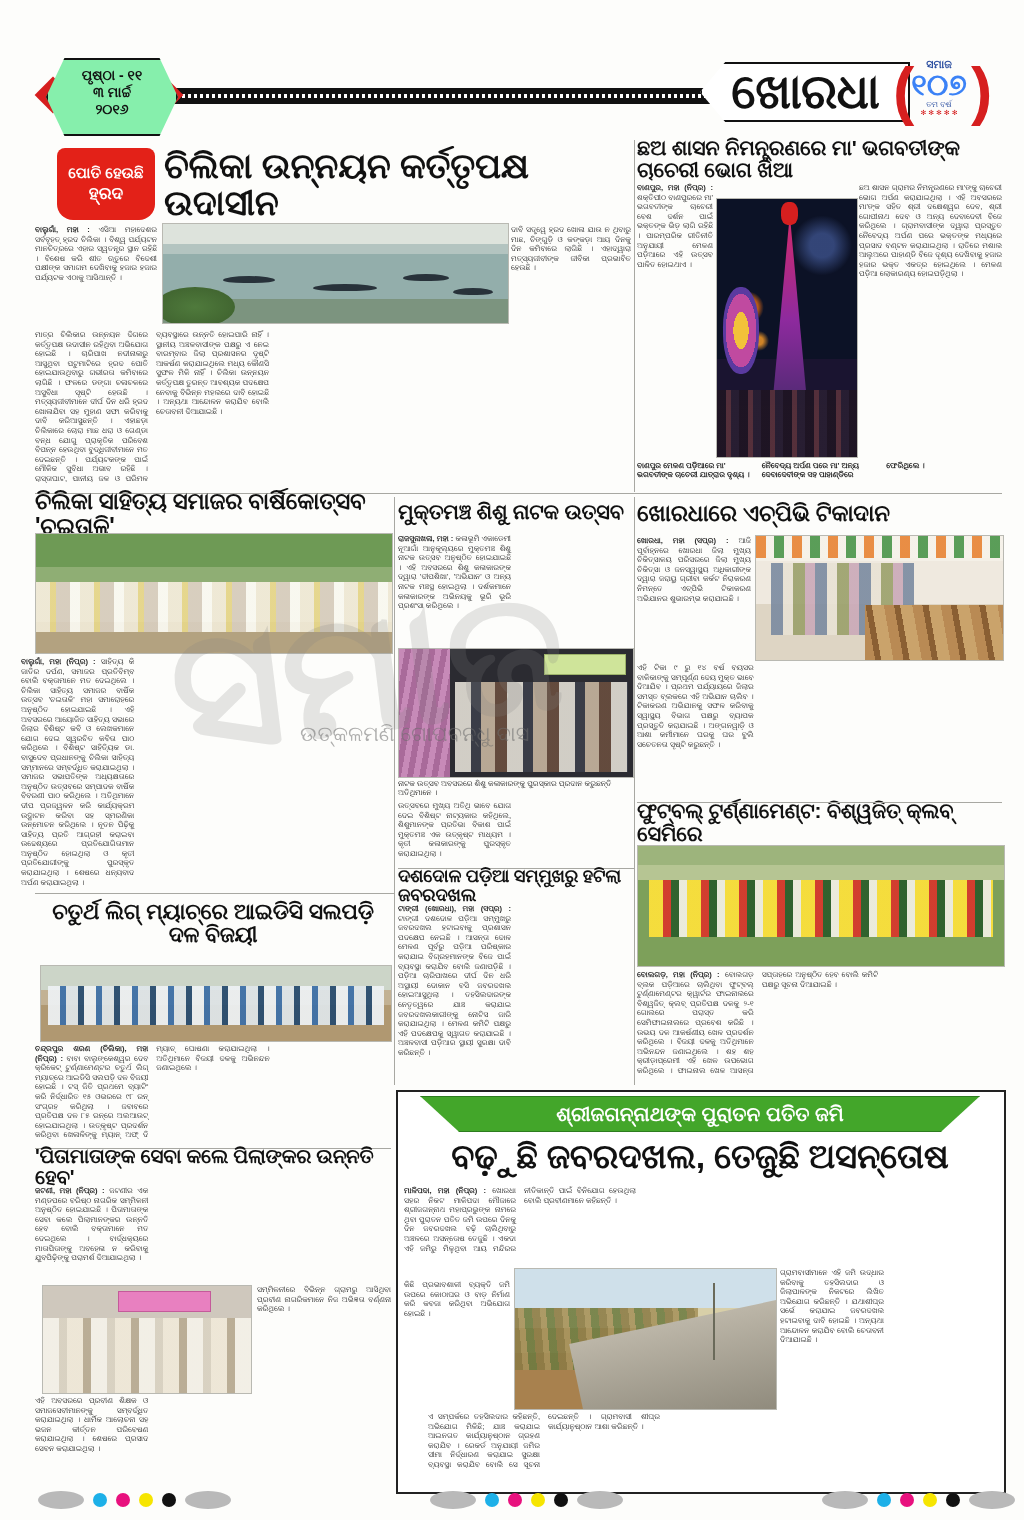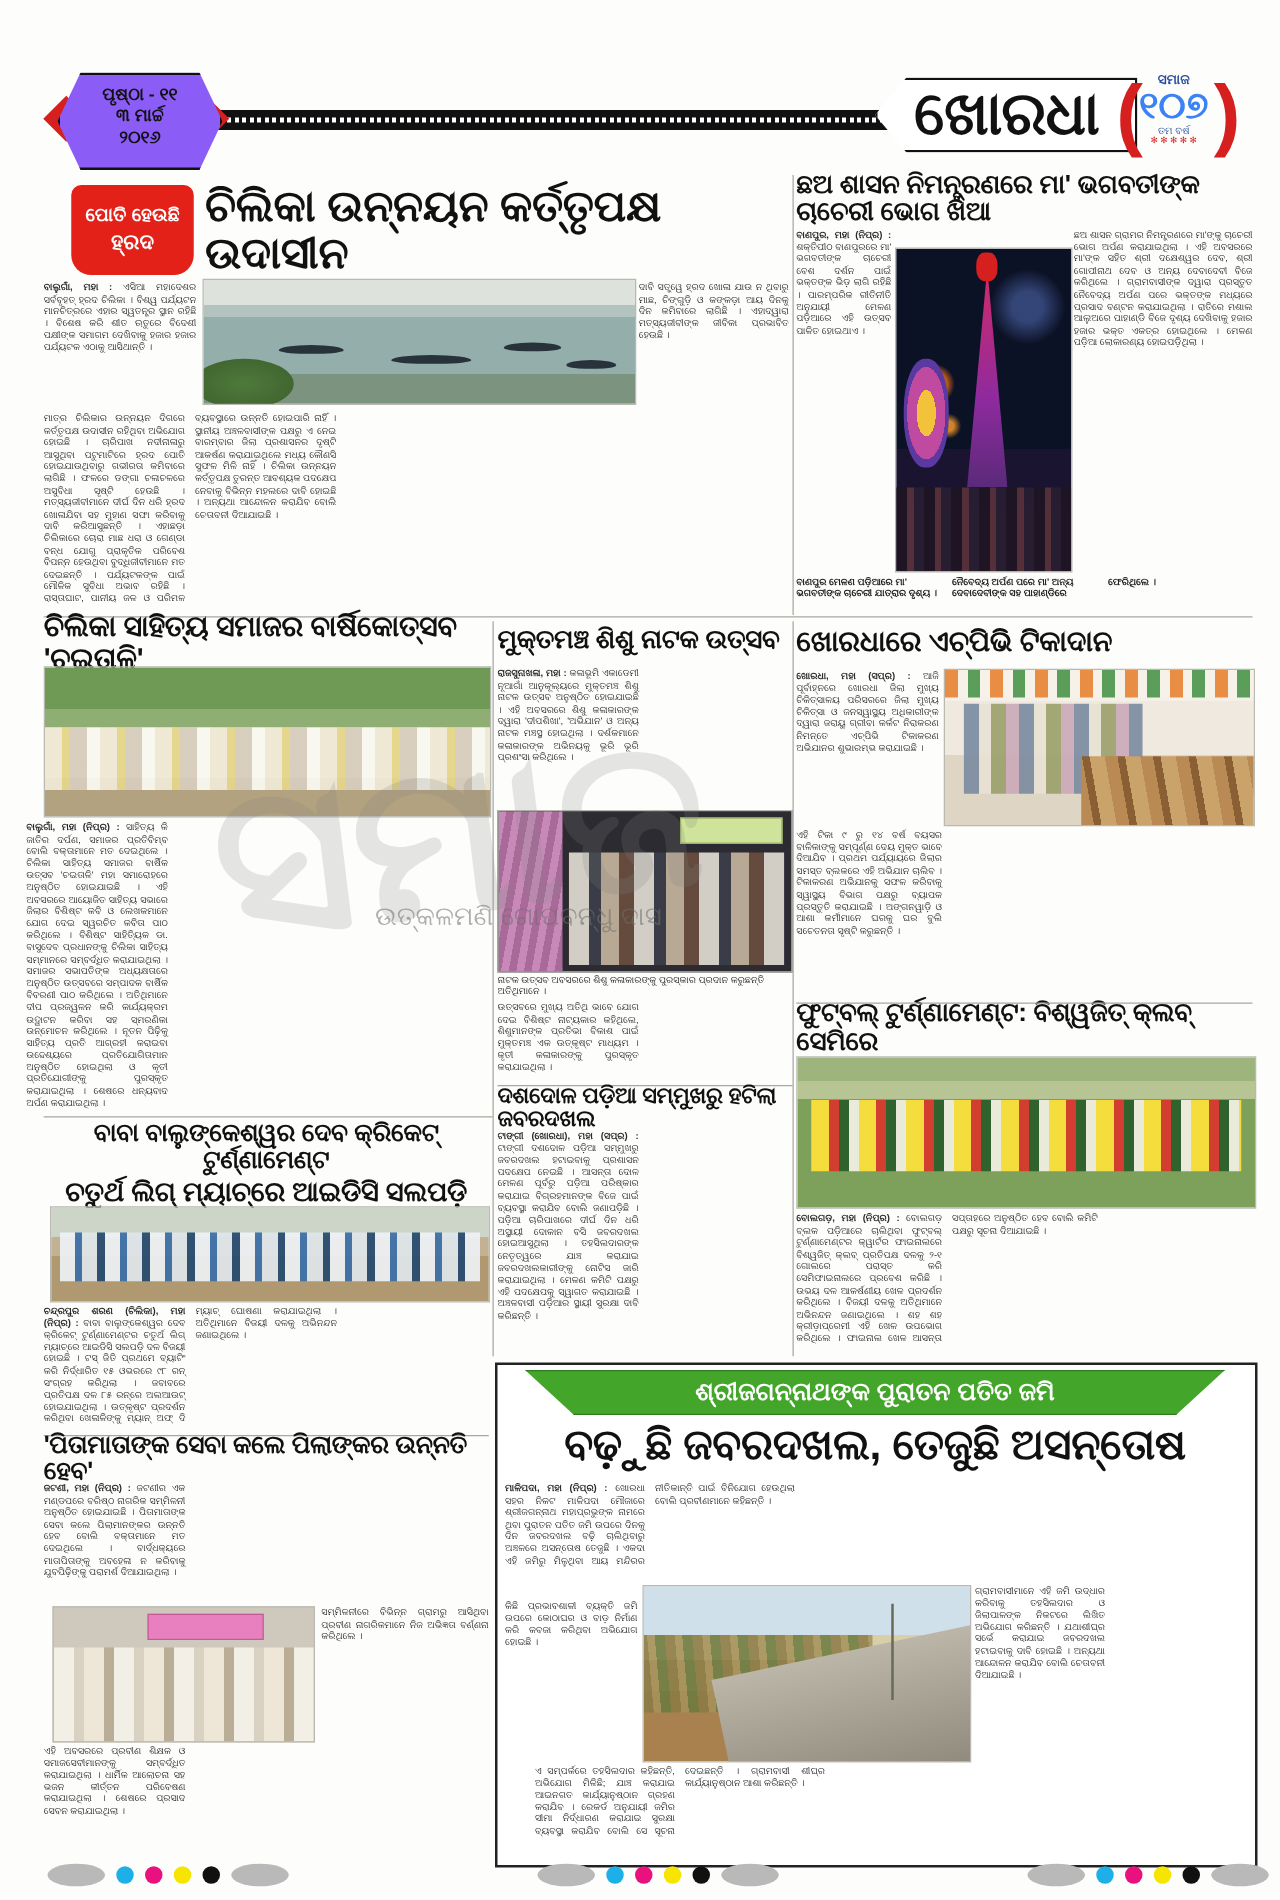--- a/index.html
+++ b/index.html
@@ -13,21 +13,21 @@
   .cols2{column-count:2;} .cols3{column-count:3;} .cols5{column-count:5;}
   .cap{font-size:7.6px;line-height:9.4px;font-weight:bold;color:#222;overflow:hidden;}
   .ph{position:absolute;overflow:hidden;border:1px solid #b9b9b2;}
   .vline{position:absolute;width:1px;background:#a8a8a2;}
   .hline{position:absolute;height:1px;background:#a8a8a2;}
 
   
   #hdr-bar{left:64px;top:88px;width:656px;height:16px;background:#111;}
   #hdr-bar .dots{position:absolute;left:10px;right:10px;top:6px;height:4px;
      background:repeating-linear-gradient(90deg,#fff 0 3px,#111 3px 6px);}
-  #hdr-badge{left:46px;top:58px;width:128px;height:74px;background:#8b5cf6;
+  #hdr-badge{left:46px;top:58px;width:128px;height:74px;background:#86efac;
      border:2px solid #111;clip-path:polygon(14% 0,86% 0,100% 50%,86% 100%,14% 100%,0 50%);
      text-align:center;z-index:3;}
   #hdr-badge .l{font-weight:bold;font-size:14px;line-height:17px;color:#111;}
   .red-diamond{position:absolute;width:26px;height:26px;background:#d61f1f;transform:rotate(45deg);z-index:2;}
   #masthead{left:700px;top:62px;width:206px;height:56px;background:#fff;border:2px solid #111;
      clip-path:polygon(12% 0,100% 0,100% 100%,12% 100%,0 50%);
      display:flex;align-items:center;justify-content:center;z-index:3;}
   #masthead .t{font-weight:bold;font-size:48px;letter-spacing:-1px;color:#111;}
   #logo{left:893px;top:52px;width:92px;height:80px;text-align:center;z-index:3;}
   #logo .brk{position:absolute;top:0;bottom:0;width:14px;color:#d61f1f;font-size:64px;font-weight:bold;line-height:78px;}
@@ -273,21 +273,20 @@
 <div class="abs body-txt cols3" id="d-body">
   <b>ବୋଲଗଡ଼, ମହା (ନିପ୍ର) :</b>
   <span>ବୋଲଗଡ଼ ବ୍ଲକ ପଡ଼ିଆରେ ଚାଲିଥିବା ଫୁଟ୍‌ବଲ୍ ଟୁର୍ଣ୍ଣାମେଣ୍ଟର କ୍ୱାର୍ଟର ଫାଇନାଲରେ ବିଶ୍ୱଜିତ୍ କ୍ଲବ୍ ପ୍ରତିପକ୍ଷ ଦଳକୁ ୨-୧ ଗୋଲରେ ପରାସ୍ତ କରି ସେମିଫାଇନାଲରେ ପ୍ରବେଶ କରିଛି । ଉଭୟ ଦଳ ଆକର୍ଷଣୀୟ ଖେଳ ପ୍ରଦର୍ଶନ କରିଥିଲେ । ବିଜୟୀ ଦଳକୁ ଅତିଥିମାନେ ଅଭିନନ୍ଦନ ଜଣାଇଥିଲେ । ଶହ ଶହ କ୍ରୀଡ଼ାପ୍ରେମୀ ଏହି ଖେଳ ଉପଭୋଗ କରିଥିଲେ । ଫାଇନାଲ ଖେଳ ଆସନ୍ତା ସପ୍ତାହରେ ଅନୁଷ୍ଠିତ ହେବ ବୋଲି କମିଟି ପକ୍ଷରୁ ସୂଚନା ଦିଆଯାଇଛି ।</span>
 </div>
 
 <div class="hline" style="left:35px;top:893px;width:359px;"></div>
 <div class="hline" style="left:398px;top:868px;width:236px;"></div>
 <div class="hline" style="left:637px;top:802px;width:365px;"></div>
 
 <div class="abs" id="e-hl">
-  <div class="hl h1">ବାବା ବାଲୁଙ୍କେଶ୍ୱର ଦେବ କ୍ରିକେଟ୍ ଟୁର୍ଣ୍ଣାମେଣ୍ଟ</div>
   <div class="hl h2">ଚତୁର୍ଥ ଲିଗ୍ ମ୍ୟାଚ୍‌ରେ ଆଇଡିସି ସଲପଡ଼ି ଦଳ ବିଜୟୀ</div>
 </div>
 <div class="ph" id="e-photo">
   <div class="team"></div>
 </div>
 <div class="abs body-txt cols3" id="e-body">
   <b>ଚନ୍ଦ୍ରପୁର ଶରଣ (ଚିଲିକା), ମହା (ନିପ୍ର) :</b>
   <span>ବାବା ବାଲୁଙ୍କେଶ୍ୱର ଦେବ କ୍ରିକେଟ୍ ଟୁର୍ଣ୍ଣାମେଣ୍ଟର ଚତୁର୍ଥ ଲିଗ୍ ମ୍ୟାଚ୍‌ରେ ଆଇଡିସି ସଲପଡ଼ି ଦଳ ବିଜୟୀ ହୋଇଛି । ଟସ୍ ଜିତି ପ୍ରଥମେ ବ୍ୟାଟିଂ କରି ନିର୍ଦ୍ଧାରିତ ୧୫ ଓଭରରେ ୯୮ ରନ୍ ସଂଗ୍ରହ କରିଥିଲା । ଜବାବରେ ପ୍ରତିପକ୍ଷ ଦଳ ୮୫ ରନ୍‌ରେ ଅଲଆଉଟ୍ ହୋଇଯାଇଥିଲା । ଉତ୍କୃଷ୍ଟ ପ୍ରଦର୍ଶନ କରିଥିବା ଖେଳାଳିଙ୍କୁ ମ୍ୟାନ୍ ଅଫ୍ ଦି ମ୍ୟାଚ୍ ଘୋଷଣା କରାଯାଇଥିଲା । ଅତିଥିମାନେ ବିଜୟୀ ଦଳକୁ ଅଭିନନ୍ଦନ ଜଣାଇଥିଲେ ।</span>
 </div>
 

